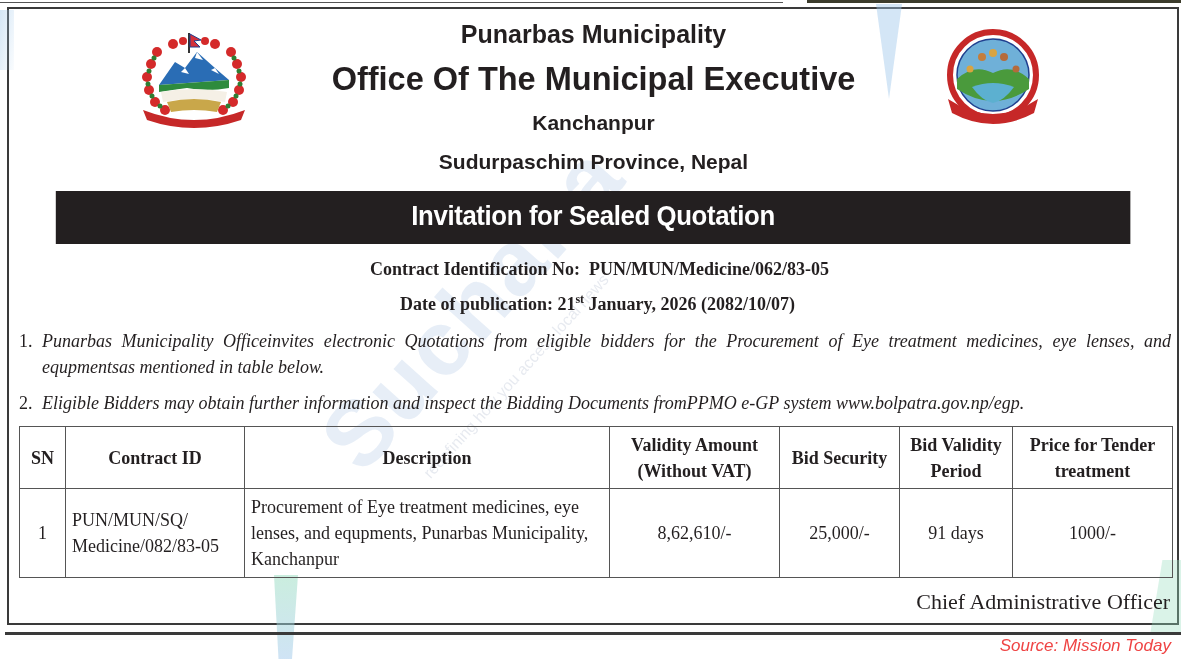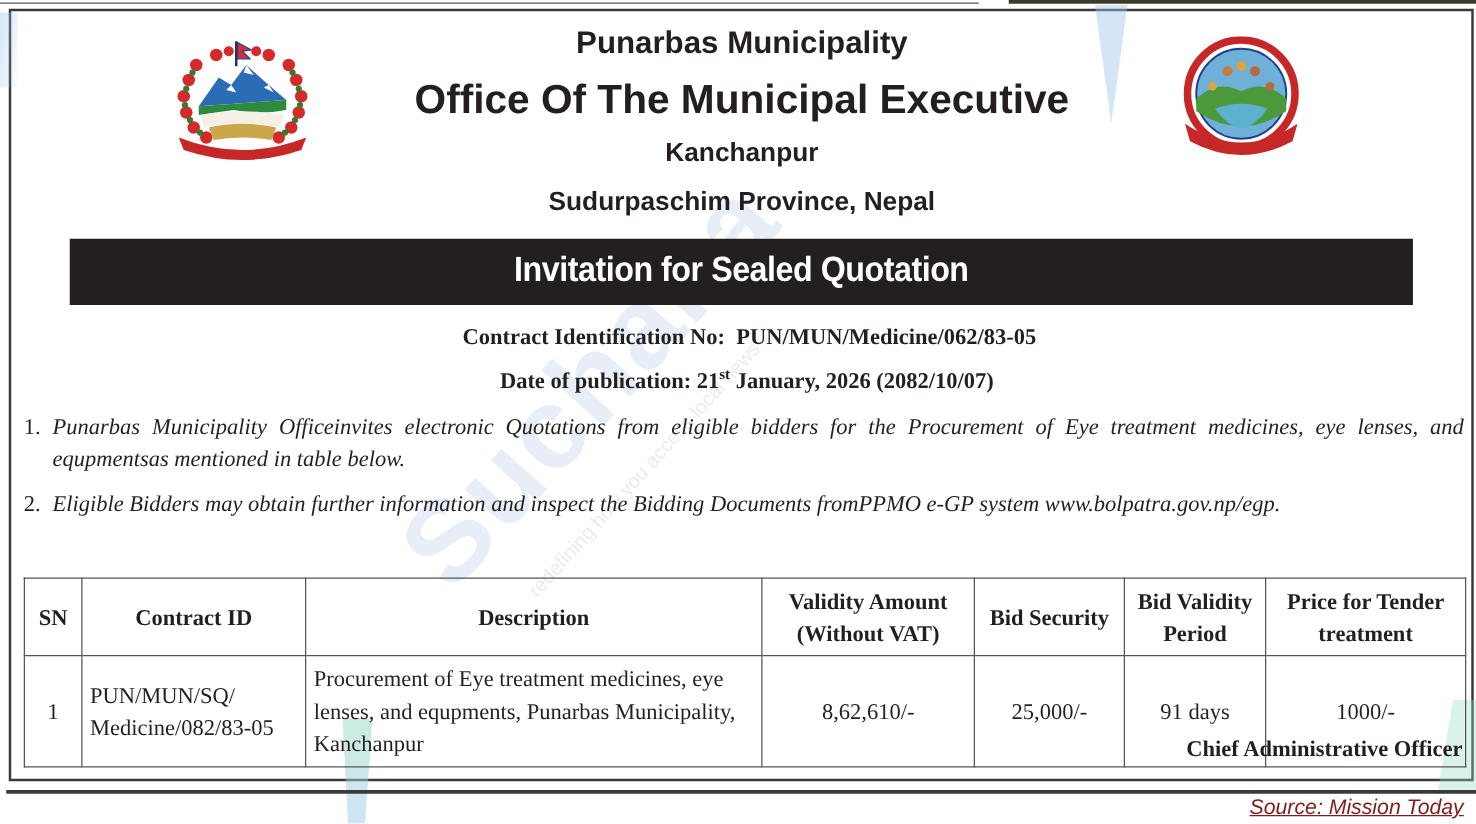--- a/index.html
+++ b/index.html
@@ -37,30 +37,30 @@
   .meta-2 { top: 294px; left: 7px; }
   .meta-2 sup { font-size: 12px; vertical-align: super; line-height: 0; }
 
   .para { position: absolute; left: 19px; width: 1152px; font-size: 18px; line-height: 26px; text-align: justify; }
   .para .num { position: absolute; left: 0; top: 0; }
   .para .txt { display: block; padding-left: 23px; font-style: italic; }
   .para-1 { top: 328px; }
   .para-1 .txt { text-align-last: left; }
   .para-2 { top: 390px; }
 
-  table.bids { position: absolute; left: 19px; top: 426px; width: 1153px; border-collapse: collapse; font-size: 18px; table-layout: fixed; margin-top: 36px; }
+  table.bids { position: absolute; left: 19px; top: 426px; width: 1153px; border-collapse: collapse; font-size: 18px; table-layout: fixed; }
   table.bids th, table.bids td { border: 1.5px solid #555; text-align: center; vertical-align: middle; }
   table.bids th { font-weight: 700; height: 62px; line-height: 26px; padding: 0 3px; }
   table.bids td { height: 89px; line-height: 26px; padding: 0 6px; }
   table.bids td.left { text-align: left; }
 
-  .signature { position: absolute; right: 11px; top: 589px; font-weight: 700; font-size: 18px; }
+  .signature { position: absolute; right: 11px; top: 589px; font-weight: 400; font-size: 22px; }
 
   .footer-line { position: absolute; left: 5px; top: 632px; width: 1176px; height: 3px; background: #3a3a3a; }
-  .source { position: absolute; right: 10px; top: 636px; font-family: "Liberation Sans", sans-serif; font-style: italic; font-size: 17px; color: #7f1d1d; text-decoration: underline; }
+  .source { position: absolute; right: 10px; top: 636px; font-family: "Liberation Sans", sans-serif; font-style: italic; font-size: 17px; color: #ef4444; }
 </style>
 </head>
 <body>
 
 <div class="top-strip-left"></div>
 <div class="top-strip-right"></div>
 
 <div class="frame"></div>
 
 <div class="watermark wm-tri1"></div>

